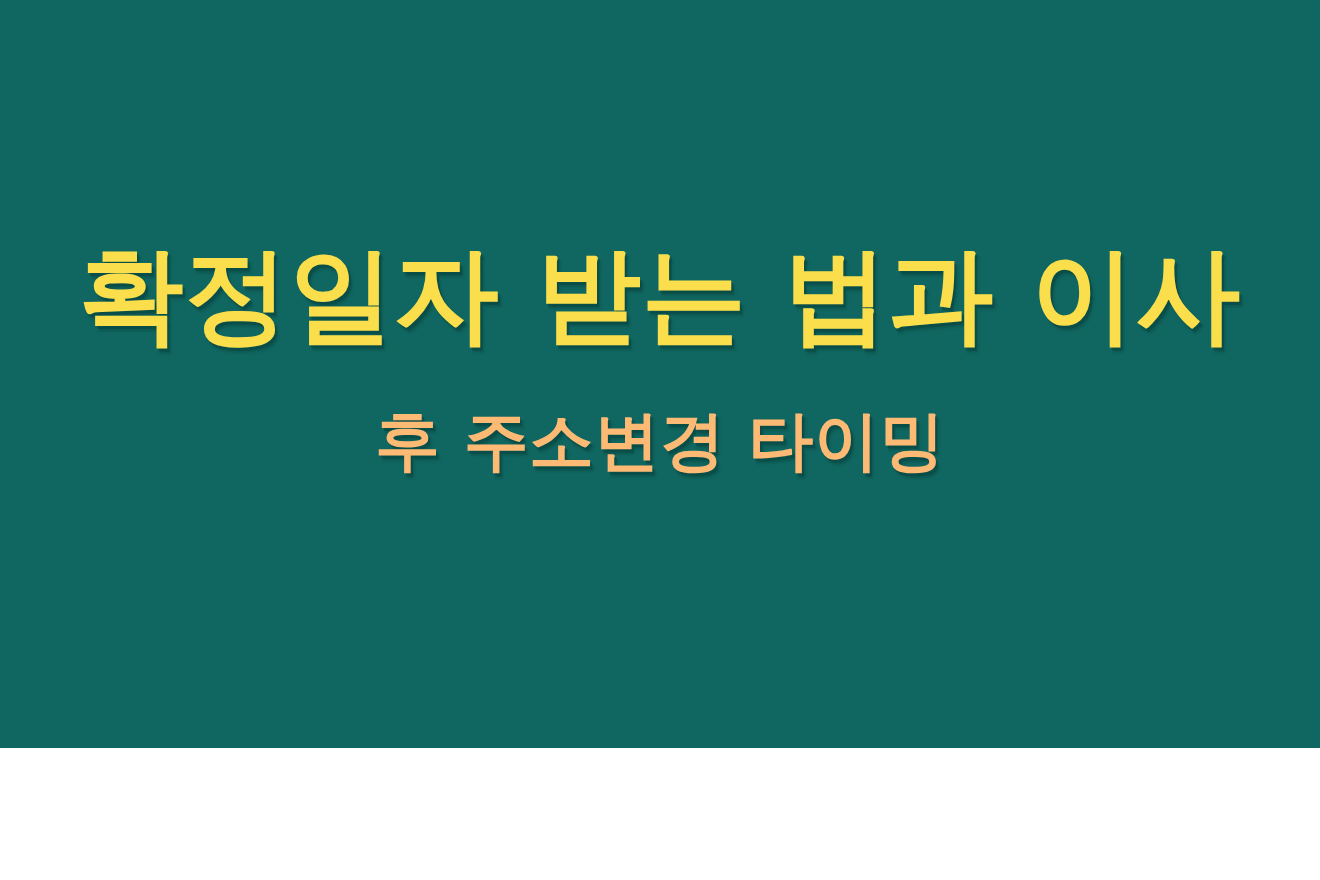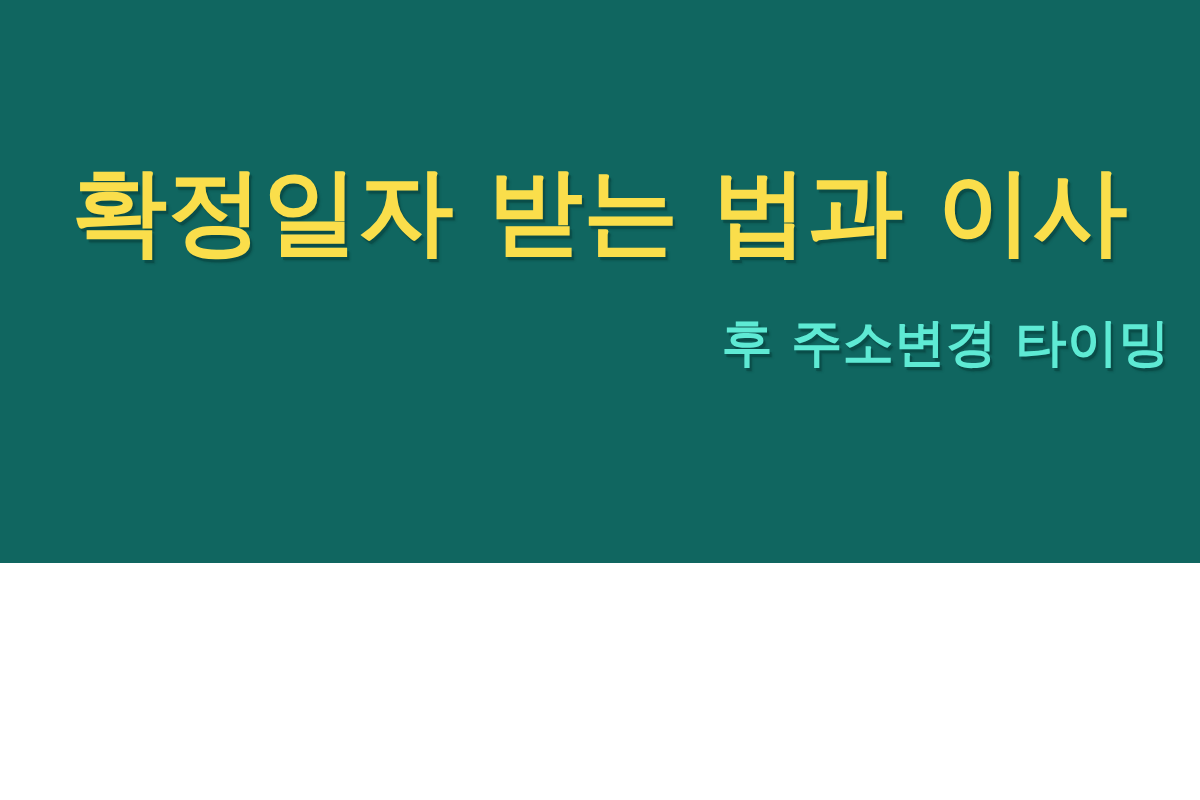--- a/index.html
+++ b/index.html
@@ -11,21 +11,21 @@
   body {
     width: 1200px;
     height: 800px;
     overflow: hidden;
     font-family: "DejaVu Sans", "Liberation Sans", sans-serif;
   }
 
   #banner {
     position: relative;
     width: 1200px;
-    height: 563px;
+    height: 680px;
     background-color: #106660;
     display: flex;
     align-items: center;
     justify-content: center;
     box-sizing: border-box;
   }
 
   #title-block {
     width: 1140px;
     text-align: center;
@@ -57,17 +57,17 @@
 </style>
 </head>
 <body>
 
 <div id="banner" style="background-color: rgb(16, 102, 96);">
 
   <div id="title-block">
 
     <span class="title-line line-1" style="color: rgb(250, 222, 75); font-size: 95.06px;">확정일자 받는 법과 이사</span>
 
-    <span class="title-line line-2" style="color: #5eead4; font-size: 51px; text-align: right;">후 주소변경 타이밍</span>
+    <span class="title-line line-2" style="color: #fdba74; font-size: 59px;">후 주소변경 타이밍</span>
 
   </div>
 
 </div>
 
 </body></html>

